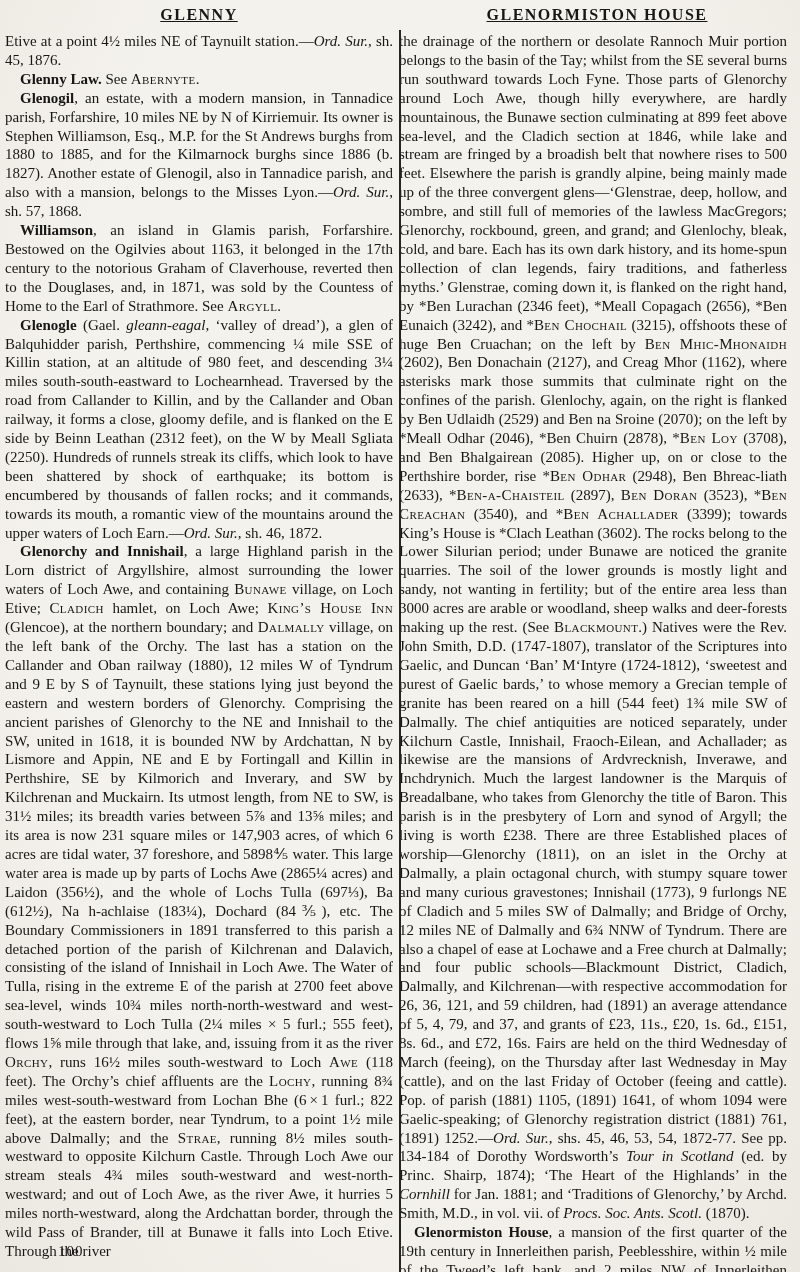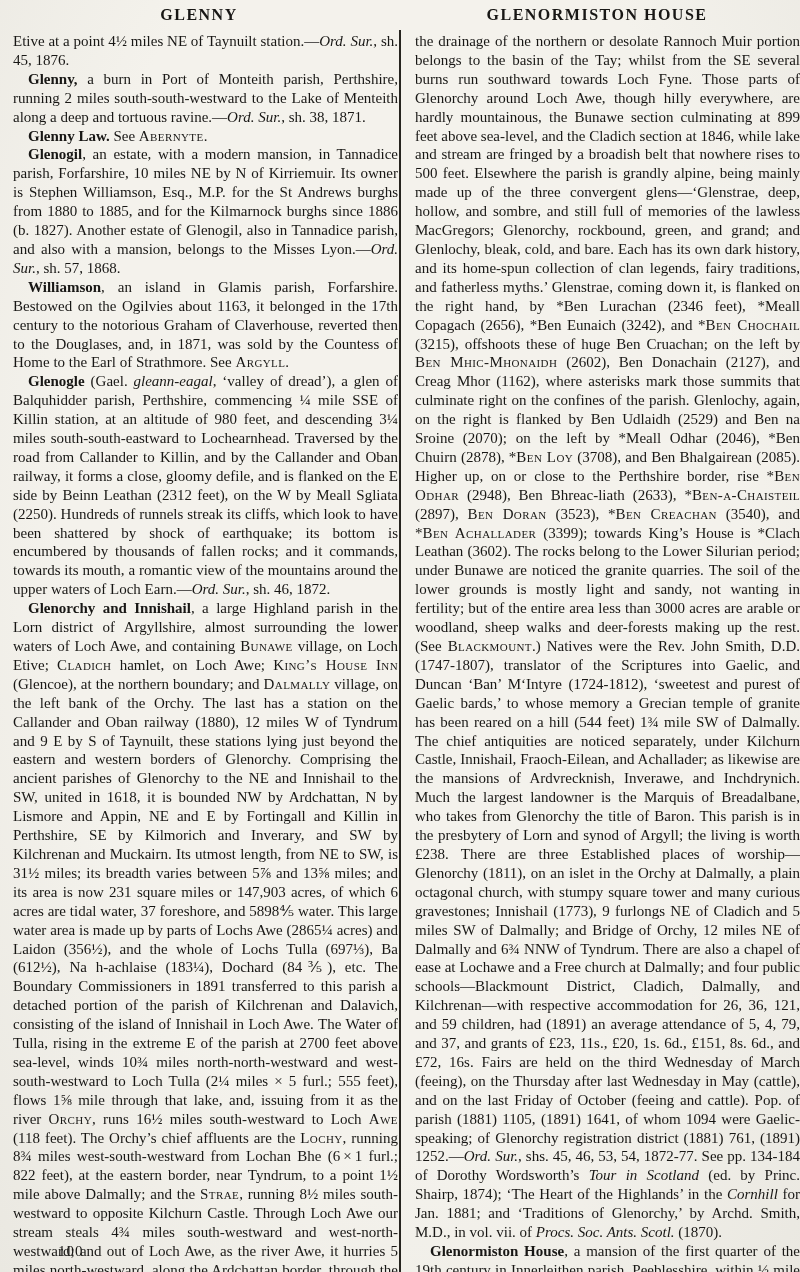--- a/index.html
+++ b/index.html
@@ -11,20 +11,21 @@
     background:#f1efe9;
     background-image:radial-gradient(ellipse at 50% 40%, #f4f2ec 60%, #eae8e1 100%);
     color:#181715;
     font-family:"Liberation Serif","DejaVu Serif",serif;
     overflow:hidden;
   }
   .running-heads{
     display:flex;
     padding-top:6px;
     height:26px;
+    text-decoration:underline;
   }
   .running-heads .head{
     flex:0 0 398px;
     text-align:center;
     font-weight:bold;
     font-size:16px;
     letter-spacing:1.5px;
   }
   .column-divider{
     position:absolute;
@@ -38,22 +39,22 @@
     overflow:hidden;
   }
   .col{
     width:388px;
     height:1240px;
     overflow:hidden;
     font-size:15px;
     line-height:18.9px;
     text-align:justify;
   }
-  .col.left{margin-left:13px;}
-  .col.right{margin-left:17px;}
+  .col.left{margin-left:5px;}
+  .col.right{margin-left:6px;}
   .col p{margin:0;padding:0;}
   .col p.indent{text-indent:15px;}
   .b{font-weight:bold;}
   .i{font-style:italic;}
   .sc{font-variant:small-caps;letter-spacing:.4px;}
   .page-number{
     position:absolute;
     left:58px;top:1243px;
     font-size:15px;
     letter-spacing:1px;
@@ -67,21 +68,20 @@
   <div class="running-heads">
     <div class="head">GLENNY</div>
     <div class="head">GLENORMISTON HOUSE</div>
   </div>
 
   <div class="column-divider"></div>
 
   <div class="columns">
     <div class="col left" id="col-left">
         <p class=""><span>Etive at a point 4½ miles NE of Taynuilt station.—</span><span class="i">Ord. Sur.</span><span>, sh. 45, 1876.</span></p>
-        <p class="indent"><span class="b">Glenny,</span><span> a burn in Port of Monteith parish, Perthshire, running 2 miles south-south-westward to the Lake of Menteith along a deep and tortuous ravine.—</span><span class="i">Ord. Sur.</span><span>, sh. 38, 1871.</span></p>
         <p class="indent"><span class="b">Glenny Law.</span><span>  See </span><span class="sc">Abernyte</span><span>.</span></p>
         <p class="indent"><span class="b">Glenogil</span><span>, an estate, with a modern mansion, in Tannadice parish, Forfarshire, 10 miles NE by N of Kirriemuir.  Its owner is Stephen Williamson, Esq., M.P. for the St Andrews burghs from 1880 to 1885, and for the Kilmarnock burghs since 1886 (b. 1827).  Another estate of Glenogil, also in Tannadice parish, and also with a mansion, belongs to the Misses Lyon.—</span><span class="i">Ord. Sur.</span><span>, sh. 57, 1868.</span></p>
         <p class="indent"><span class="b">Williamson</span><span>, an island in Glamis parish, Forfarshire. Bestowed on the Ogilvies about 1163, it belonged in the 17th century to the notorious Graham of Claverhouse, reverted then to the Douglases, and, in 1871, was sold by the Countess of Home to the Earl of Strathmore.  See </span><span class="sc">Argyll</span><span>.</span></p>
         <p class="indent"><span class="b">Glenogle</span><span> (Gael. </span><span class="i">gleann-eagal</span><span>, ‘valley of dread’), a glen of Balquhidder parish, Perthshire, commencing ¼ mile SSE of Killin station, at an altitude of 980 feet, and descending 3¼ miles south-south-eastward to Lochearnhead. Traversed by the road from Callander to Killin, and by the Callander and Oban railway, it forms a close, gloomy defile, and is flanked on the E side by Beinn Leathan (2312 feet), on the W by Meall Sgliata (2250).  Hundreds of runnels streak its cliffs, which look to have been shattered by shock of earthquake; its bottom is encumbered by thousands of fallen rocks; and it commands, towards its mouth, a romantic view of the mountains around the upper waters of Loch Earn.—</span><span class="i">Ord. Sur.</span><span>, sh. 46, 1872.</span></p>
         <p class="indent"><span class="b">Glenorchy and Innishail</span><span>, a large Highland parish in the Lorn district of Argyllshire, almost surrounding the lower waters of Loch Awe, and containing </span><span class="sc">Bunawe</span><span> village, on Loch Etive; </span><span class="sc">Cladich</span><span> hamlet, on Loch Awe; </span><span class="sc">King’s House Inn</span><span> (Glencoe), at the northern boundary; and </span><span class="sc">Dalmally</span><span> village, on the left bank of the Orchy. The last has a station on the Callander and Oban railway (1880), 12 miles W of Tyndrum and 9 E by S of Taynuilt, these stations lying just beyond the eastern and western borders of Glenorchy.  Comprising the ancient parishes of Glenorchy to the NE and Innishail to the SW, united in 1618, it is bounded NW by Ardchattan, N by Lismore and Appin, NE and E by Fortingall and Killin in Perthshire, SE by Kilmorich and Inverary, and SW by Kilchrenan and Muckairn.  Its utmost length, from NE to SW, is 31½ miles; its breadth varies between 5⅞ and 13⅝ miles; and its area is now 231 square miles or 147,903 acres, of which 6 acres are tidal water, 37 foreshore, and 5898⅘ water.  This large water area is made up by parts of Lochs Awe (2865¼ acres) and Laidon (356½), and the whole of Lochs Tulla (697⅓), Ba (612½), Na h-achlaise (183¼), Dochard (84⅗), etc.  The Boundary Commissioners in 1891 transferred to this parish a detached portion of the parish of Kilchrenan and Dalavich, consisting of the island of Innishail in Loch Awe.  The Water of Tulla, rising in the extreme E of the parish at 2700 feet above sea-level, winds 10¾ miles north-north-westward and west-south-westward to Loch Tulla (2¼ miles × 5 furl.; 555 feet), flows 1⅝ mile through that lake, and, issuing from it as the river </span><span class="sc">Orchy</span><span>, runs 16½ miles south-westward to Loch </span><span class="sc">Awe</span><span> (118 feet).  The Orchy’s chief affluents are the </span><span class="sc">Lochy</span><span>, running 8¾ miles west-south-westward from Lochan Bhe (6 × 1 furl.; 822 feet), at the eastern border, near Tyndrum, to a point 1½ mile above Dalmally; and the </span><span class="sc">Strae</span><span>, running 8½ miles south-westward to opposite Kilchurn Castle.  Through Loch Awe our stream steals 4¾ miles south-westward and west-north-westward; and out of Loch Awe, as the river Awe, it hurries 5 miles north-westward, along the Ardchattan border, through the wild Pass of Brander, till at Bunawe it falls into Loch Etive.  Through the river </span></p>
       </div>
     <div class="col right" id="col-right">
         <p class=""><span>the drainage of the northern or desolate Rannoch Muir portion belongs to the basin of the Tay; whilst from the SE several burns run southward towards Loch Fyne. Those parts of Glenorchy around Loch Awe, though hilly everywhere, are hardly mountainous, the Bunawe section culminating at 899 feet above sea-level, and the Cladich section at 1846, while lake and stream are fringed by a broadish belt that nowhere rises to 500 feet.  Elsewhere the parish is grandly alpine, being mainly made up of the three convergent glens—‘Glenstrae, deep, hollow, and sombre, and still full of memories of the lawless MacGregors; Glenorchy, rockbound, green, and grand; and Glenlochy, bleak, cold, and bare.  Each has its own dark history, and its home-spun collection of clan legends, fairy traditions, and fatherless myths.’  Glenstrae, coming down it, is flanked on the right hand, by *Ben Lurachan (2346 feet), *Meall Copagach (2656), *Ben Eunaich (3242), and *</span><span class="sc">Ben Chochail</span><span> (3215), offshoots these of huge Ben Cruachan; on the left by </span><span class="sc">Ben Mhic-Mhonaidh</span><span> (2602), Ben Donachain (2127), and Creag Mhor (1162), where asterisks mark those summits that culminate right on the confines of the parish.  Glenlochy, again, on the right is flanked by Ben Udlaidh (2529) and Ben na Sroine (2070); on the left by *Meall Odhar (2046), *Ben Chuirn (2878), *</span><span class="sc">Ben Loy</span><span> (3708), and Ben Bhalgairean (2085).  Higher up, on or close to the Perthshire border, rise *</span><span class="sc">Ben Odhar</span><span> (2948), Ben Bhreac-liath (2633), *</span><span class="sc">Ben-a-Chaisteil</span><span> (2897), </span><span class="sc">Ben Doran</span><span> (3523), *</span><span class="sc">Ben Creachan</span><span> (3540), and *</span><span class="sc">Ben Achallader</span><span> (3399); towards King’s House is *Clach Leathan (3602).  The rocks belong to the Lower Silurian period; under Bunawe are noticed the granite quarries.  The soil of the lower grounds is mostly light and sandy, not wanting in fertility; but of the entire area less than 3000 acres are arable or woodland, sheep walks and deer-forests making up the rest.  (See </span><span class="sc">Blackmount</span><span>.)  Natives were the Rev. John Smith, D.D. (1747-1807), translator of the Scriptures into Gaelic, and Duncan ‘Ban’ M‘Intyre (1724-1812), ‘sweetest and purest of Gaelic bards,’ to whose memory a Grecian temple of granite has been reared on a hill (544 feet) 1¾ mile SW of Dalmally.  The chief antiquities are noticed separately, under Kilchurn Castle, Innishail, Fraoch-Eilean, and Achallader; as likewise are the mansions of Ardvrecknish, Inverawe, and Inchdrynich.  Much the largest landowner is the Marquis of Breadalbane, who takes from Glenorchy the title of Baron.  This parish is in the presbytery of Lorn and synod of Argyll; the living is worth £238.  There are three Established places of worship—Glenorchy (1811), on an islet in the Orchy at Dalmally, a plain octagonal church, with stumpy square tower and many curious gravestones; Innishail (1773), 9 furlongs NE of Cladich and 5 miles SW of Dalmally; and Bridge of Orchy, 12 miles NE of Dalmally and 6¾ NNW of Tyndrum.  There are also a chapel of ease at Lochawe and a Free church at Dalmally; and four public schools—Blackmount District, Cladich, Dalmally, and Kilchrenan—with respective accommodation for 26, 36, 121, and 59 children, had (1891) an average attendance of 5, 4, 79, and 37, and grants of £23, 11s., £20, 1s. 6d., £151, 8s. 6d., and £72, 16s.  Fairs are held on the third Wednesday of March (feeing), on the Thursday after last Wednesday in May (cattle), and on the last Friday of October (feeing and cattle).  Pop. of parish (1881) 1105, (1891) 1641, of whom 1094 were Gaelic-speaking; of Glenorchy registration district (1881) 761, (1891) 1252.—</span><span class="i">Ord. Sur.</span><span>, shs. 45, 46, 53, 54, 1872-77.  See pp. 134-184 of Dorothy Wordsworth’s </span><span class="i">Tour in Scotland</span><span> (ed. by Princ. Shairp, 1874); ‘The Heart of the Highlands’ in the </span><span class="i">Cornhill</span><span> for Jan. 1881; and ‘Traditions of Glenorchy,’ by Archd. Smith, M.D., in vol. vii. of </span><span class="i">Procs. Soc. Ants. Scotl.</span><span> (1870).</span></p>
         <p class="indent"><span class="b">Glenormiston House</span><span>, a mansion of the first quarter of the 19th century in Innerleithen parish, Peeblesshire, within ½ mile of the Tweed’s left bank, and 2 miles NW of Innerleithen village.  The estate, which extends from the Tweed to the top of Lee Pen (1647</span></p>
       </div>

